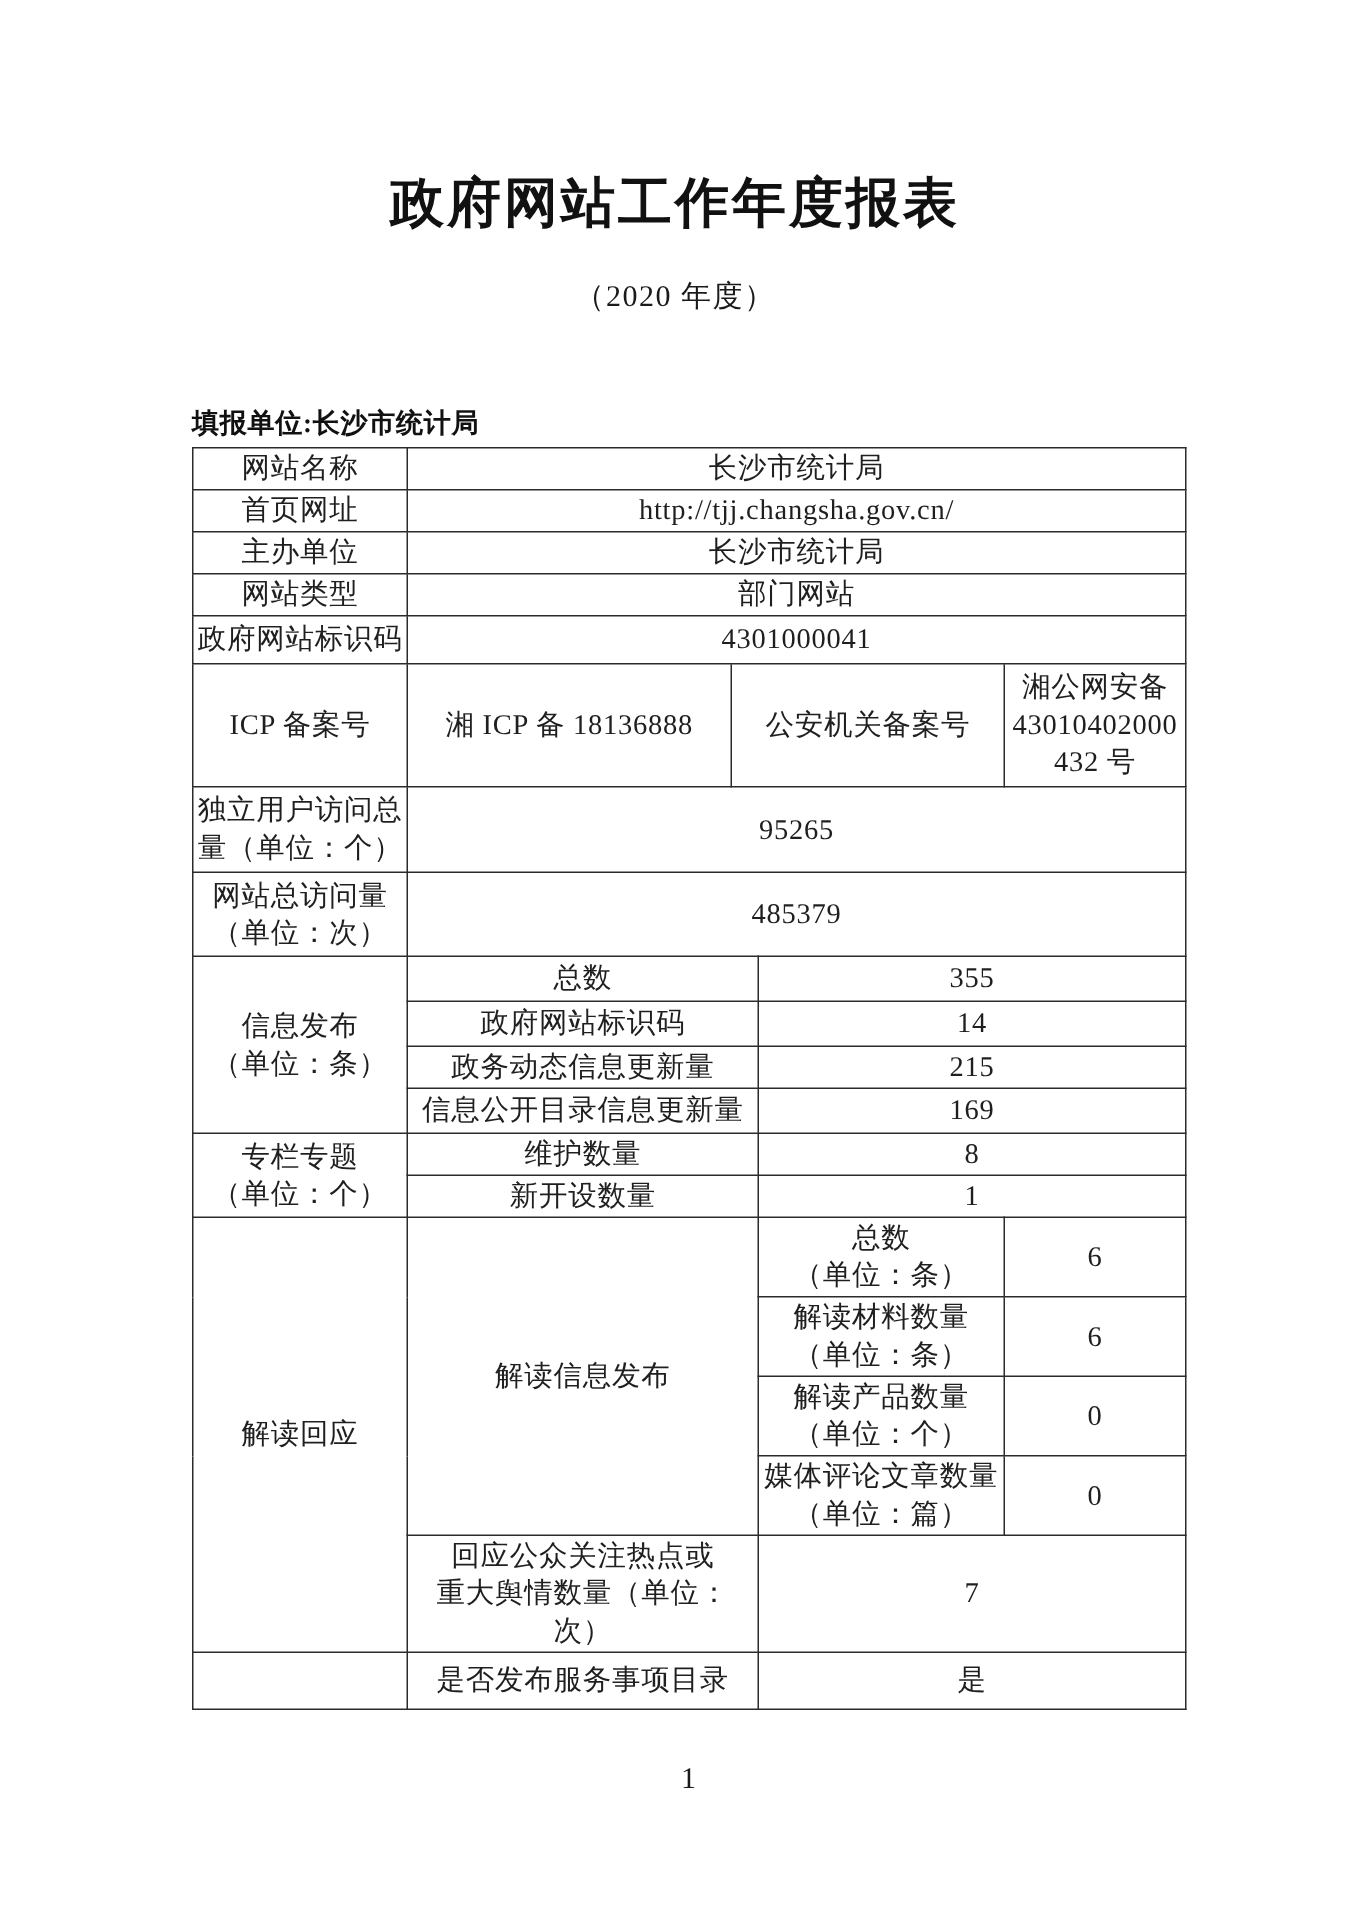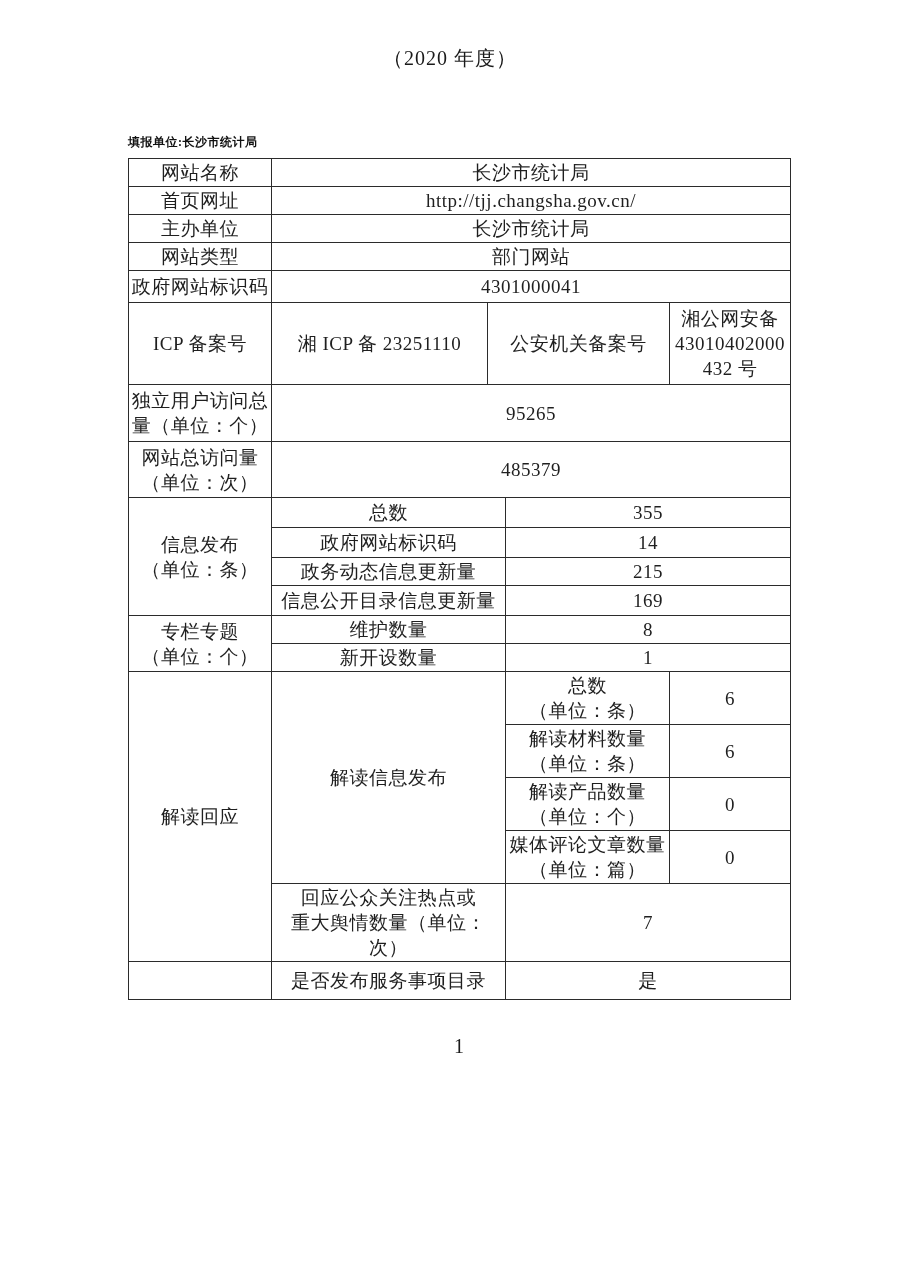--- a/index.html
+++ b/index.html
@@ -17,31 +17,31 @@
     margin-top: 112px;
     text-align: center;
     font-family: "Liberation Sans", "DejaVu Sans", sans-serif;
     font-weight: 700;
     font-size: 36px;
     line-height: 46px;
     letter-spacing: 2px;
     color: #111;
   }
   .doc-subtitle {
-    margin-top: 44px;
+    margin-top: 26px;
     text-align: center;
     font-size: 20px;
     line-height: 28px;
     letter-spacing: 1px;
   }
   .reporting-unit {
     margin-top: 57px;
     margin-left: 128px;
     font-weight: 700;
-    font-size: 12px;
+    font-size: 18px;
     line-height: 26px;
     letter-spacing: 0.5px;
     color: #111;
   }
   table.report {
     margin-left: 128px;
     margin-top: 3px;
     width: 662px;
     border-collapse: collapse;
     table-layout: fixed;
@@ -74,20 +74,21 @@
     text-align: center;
     font-size: 20px;
     line-height: 28px;
   }
 </style>
 </head>
 <body>
 
 <div class="page">
 
+  <div class="doc-title">政府网站工作年度报表</div>
   <div class="doc-subtitle">（2020 年度）</div>
   <div class="reporting-unit">填报单位:长沙市统计局</div>
 
   <table class="report">
     <colgroup>
       <col style="width:143px">
       <col style="width:216px">
       <col style="width:18px">
       <col style="width:164px">
       <col style="width:121px">
@@ -110,21 +111,21 @@
         <td>网站类型</td>
         <td colspan="4">部门网站</td>
       </tr>
       <tr class="r33">
         <td>政府网站标识码</td>
         <td colspan="4">4301000041</td>
       </tr>
 
       <tr class="r82">
         <td>ICP 备案号</td>
-        <td>湘 ICP 备 23251110</td>
+        <td>湘 ICP 备 18136888</td>
         <td colspan="2">公安机关备案号</td>
         <td>
           <span class="ln">湘公网安备</span>
           <span class="ln">43010402000</span>
           <span class="ln">432 号</span>
         </td>
       </tr>
 
       <tr class="r57">
         <td>

